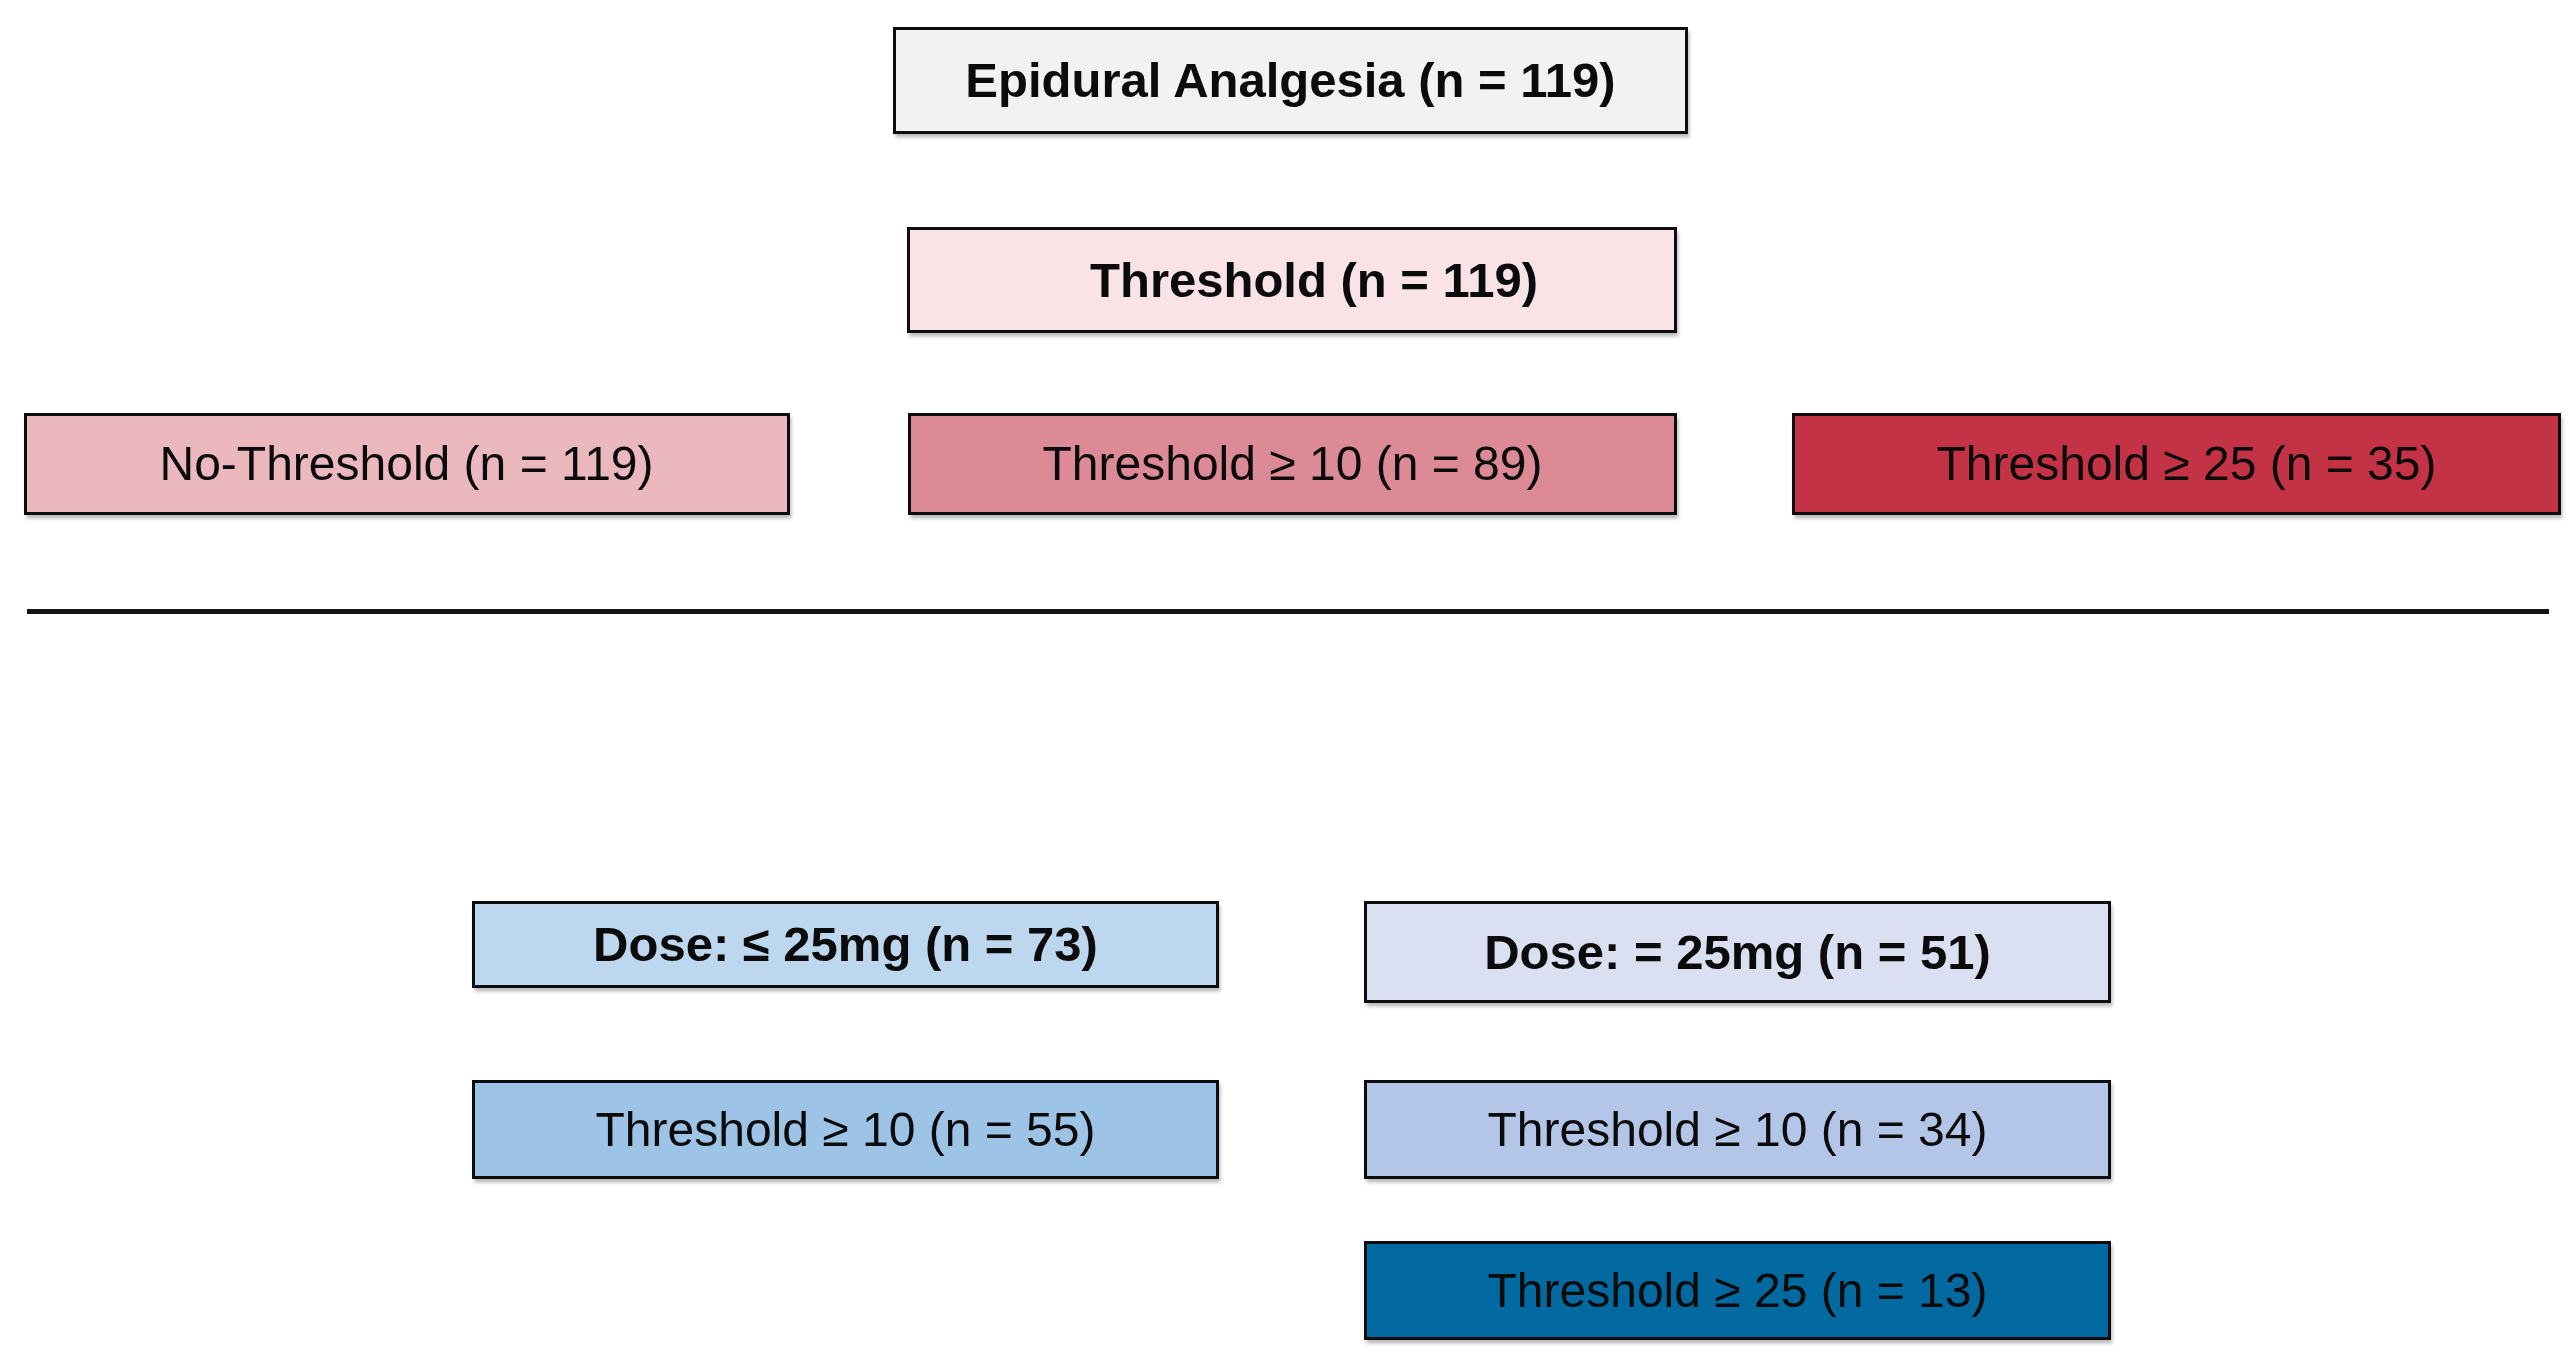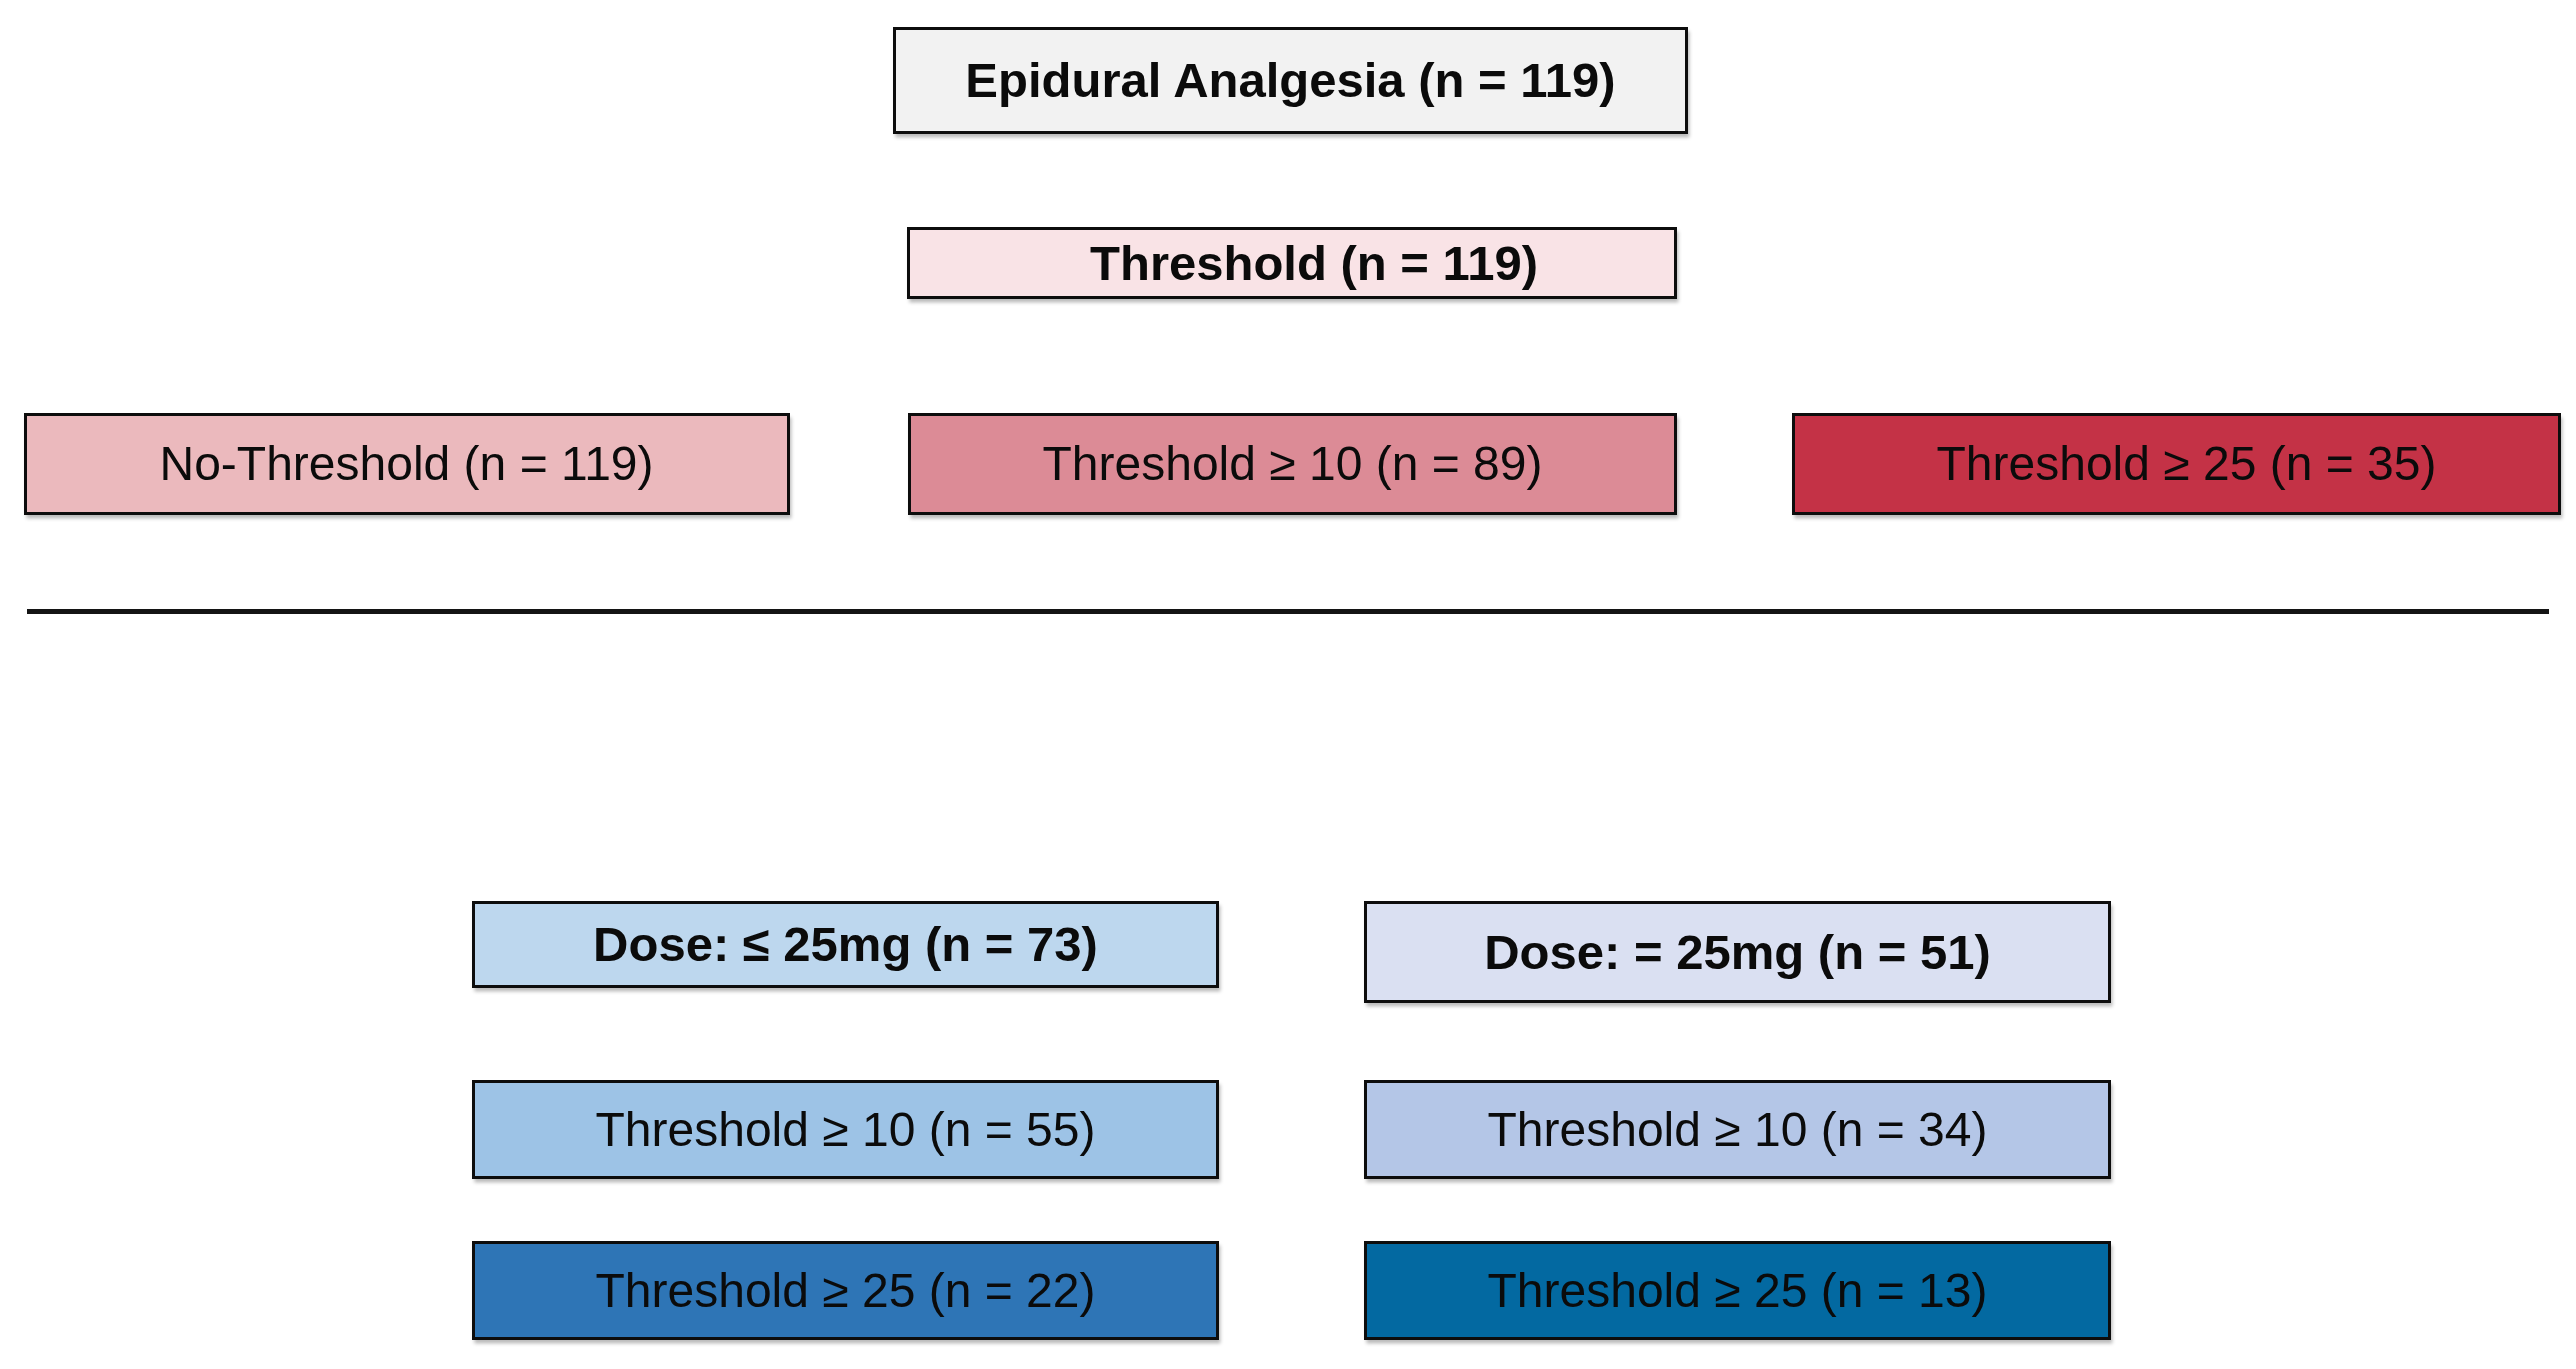--- a/index.html
+++ b/index.html
@@ -36,21 +36,21 @@
   .divider {
     position: absolute;
     left: 27px;
     top: 609px;
     width: 2522px;
     height: 4.5px;
     background: #141414;
   }
   
   .pos-root      { left: 893px;  top: 27px;   width: 795px; height: 107px; }
-  .pos-thr-hdr   { left: 907px; top: 227px;  width: 770px; height: 72px; padding-left: 44px; }
+  .pos-thr-hdr   { left: 907px; top: 227px;  width: 770px; height: 106px; padding-left: 44px; }
   .pos-nothr     { left: 23.5px;   top: 413px;  width: 766px; height: 102px; }
   .pos-thr10-89  { left: 908px; top: 413px;  width: 769px; height: 102px; }
   .pos-thr25-35  { left: 1792px; top: 413px;  width: 769px; height: 102px; padding-left: 20px; }
   .pos-dose-hdr  { left: 908px; top: 711px;  width: 743px; height: 100px; }
   .pos-dose-le25 { left: 472px;  top: 901px;  width: 747px; height: 87px; }
   .pos-dose-eq25 { left: 1364px; top: 901px;  width: 747px; height: 102px; }
   .pos-thr10-55  { left: 472px;  top: 1080px; width: 747px; height: 99px; }
   .pos-thr10-34  { left: 1364px; top: 1080px; width: 747px; height: 99px; }
   .pos-thr25-22  { left: 472px;  top: 1241px; width: 747px; height: 99px; }
   .pos-thr25-13  { left: 1364px; top: 1241px; width: 747px; height: 99px; }
@@ -74,18 +74,17 @@
 
 
   <div class="node bold pos-dose-le25" style="background: rgb(189, 215, 238);">Dose: ≤ 25mg (n = 73)</div>
 
   <div class="node bold pos-dose-eq25" style="background: rgb(218, 224, 242);">Dose: = 25mg (n = 51)</div>
 
   <div class="node pos-thr10-55" style="background: rgb(157, 195, 230);">Threshold ≥ 10 (n = 55)</div>
 
   <div class="node pos-thr10-34" style="background: rgb(180, 198, 231);">Threshold ≥ 10 (n = 34)</div>
 
-  <div class="node pos-thr25-22" style="background: rgb(46, 117, 182);">Threshold ≥ 25 (n = 22)</div>
 
   <div class="node pos-thr25-13" style="background: #0369a1;">Threshold ≥ 25 (n = 13)</div>
 
 </div>
 
 
 </body></html>

